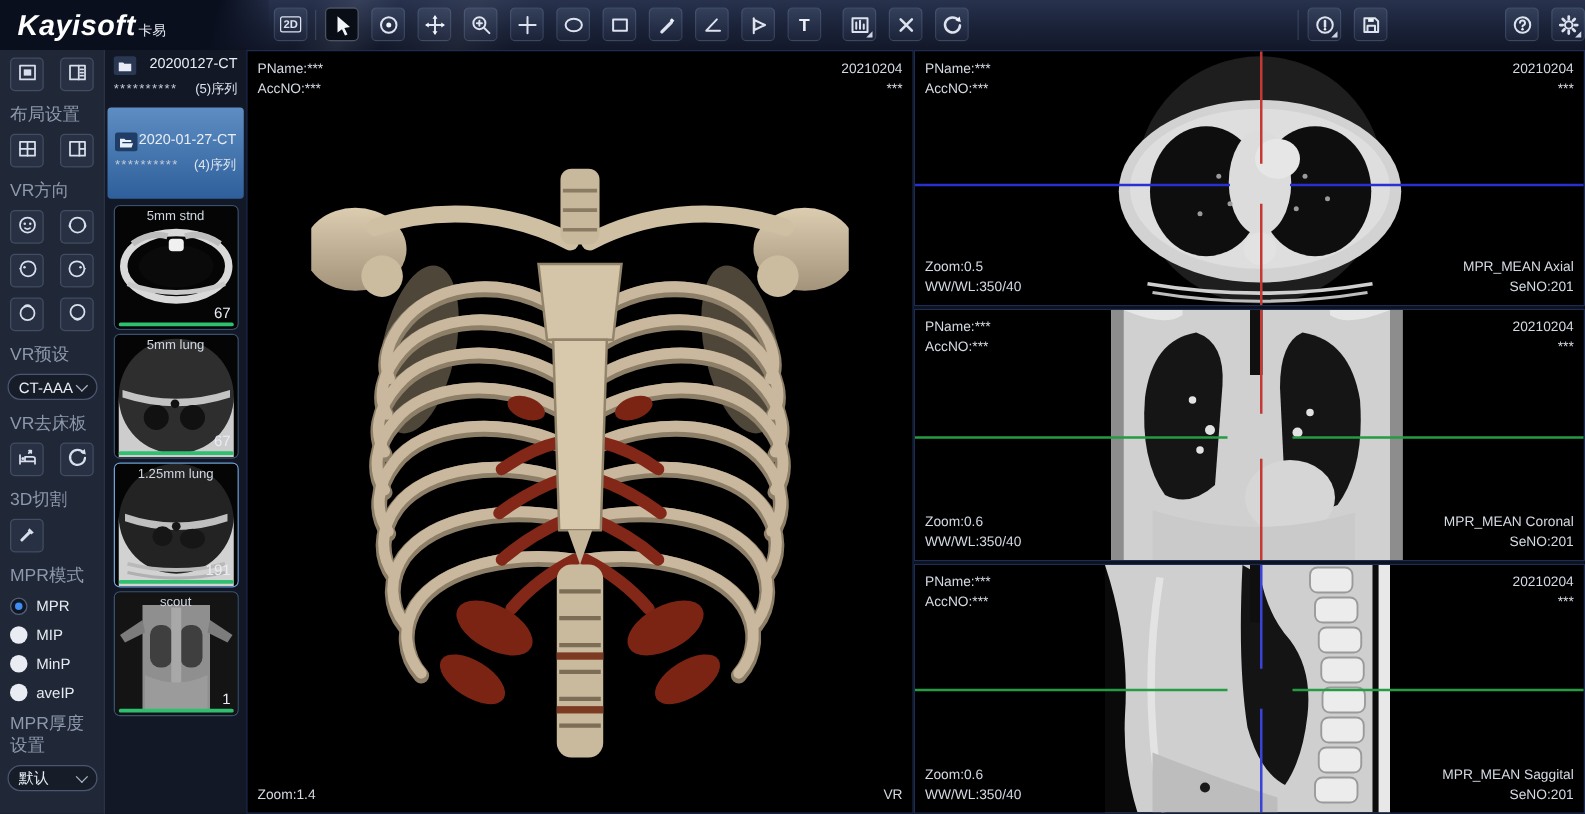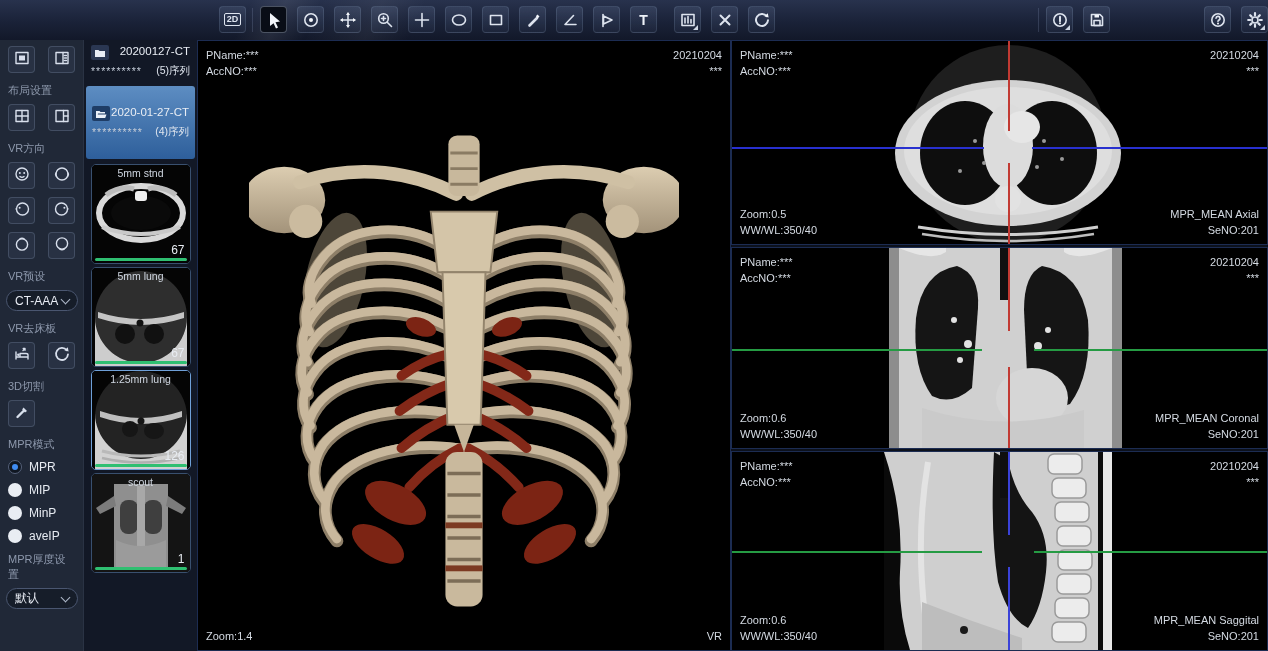--- a/index.html
+++ b/index.html
@@ -35,21 +35,21 @@
 
   
   .sidebar { position:absolute; left:0; top:40px; width:84px; height:611px;
     background:#202837; border-right:1px solid #2a3344; padding-top:6px; }
   .sb-row { display:flex; justify-content:space-between; padding:0 8px; margin-bottom:8px; }
   .sb-row.single { justify-content:flex-start; }
   .sb-btn { width:27px; height:27px; border-radius:4px; border:1px solid rgba(170,190,225,0.20);
     background:rgba(120,140,180,0.10); display:flex; align-items:center; justify-content:center; cursor:pointer; padding:0; }
   .sb-btn .stroke { stroke:#d8dfec; stroke-width:1.4; fill:none; stroke-linecap:round; stroke-linejoin:round; }
   .sb-btn .fill { fill:#d8dfec; }
-  .sb-label { color:#8d98ac; font-size:11px; padding:2px 8px 6px 8px; }
+  .sb-label { color:#8d98ac; font-size:14px; padding:2px 8px 6px 8px; }
   .sb-select { margin:0 6px 8px 6px; height:21px; border-radius:11px; background:#161d29;
     border:1px solid #4a5670; color:#e8ecf4; font-size:12px; display:flex; align-items:center;
     justify-content:space-between; padding:0 8px; cursor:pointer; width:72px;text-align:right; }
   .chev { width:7px; height:7px; border-right:1.5px solid #aeb8c9; border-bottom:1.5px solid #aeb8c9;
     transform:rotate(45deg); margin-top:-3px; }
   .radio-row { display:flex; align-items:center; gap:7px; padding:2px 8px; margin-bottom:5px; cursor:pointer; }
   .radio { width:14px; height:14px; border-radius:50%; background:#e9edf3; flex:0 0 auto; }
   .radio.sel { background:#101722; border:1px solid #55617a; position:relative; }
   .radio.sel::after { content:""; position:absolute; left:3px; top:3px; width:6px; height:6px;
     border-radius:50%; background:#3f8cf3; }
@@ -87,20 +87,24 @@
   .xh { position:absolute; z-index:4; }
   .xh-h { height:2px; } .xh-v { width:2px; }
 
   .vr-scene { position:absolute; left:50%; top:54%; transform:translate(-50%,-50%); z-index:1; }
 </style>
 </head>
 <body>
 
 <div class="topbar">
   <div class="shine"></div>
+  <div class="logo">
+    <span class="brand">Kayisoft</span>
+    <span class="brand-cn">卡易</span>
+  </div>
 
   <div class="tb-sep" style="left:252px"></div>
 
   <div class="tools-strip">
     <button class="tb" style="margin-right:4px">
       <span class="i2d">2D</span>
     </button>
     <button class="tb active">
       <span>
           <svg width="18" height="18">
@@ -452,21 +456,21 @@
       <circle cx="49" cy="46" r="46" fill="#232323"></circle>
       <path d="M3,42 A46,46 0 0 0 95,42 L95,98 L3,98 Z" fill="#d2d2d2"></path>
       <path d="M8,40 Q49,54 90,40 L90,46 Q49,60 8,46 Z" fill="#bfbfbf"></path>
       <circle cx="38" cy="58" r="8" fill="#161616"></circle>
       <ellipse cx="62" cy="60" rx="10" ry="8" fill="#161616"></ellipse>
       <circle cx="49" cy="50" r="3.5" fill="#161616"></circle>
       <path d="M10,80 Q49,90 88,80" stroke="#b9b9b9" stroke-width="3" fill="none"></path>
       <path d="M10,87 Q49,96 88,87" stroke="#b0b0b0" stroke-width="2.5" fill="none"></path>
     </svg>
     <span class="t-label">1.25mm lung</span>
-    <span class="t-num">126</span>
+    <span class="t-num">191</span>
     <span class="t-bar"></span>
   </div>
 
   <div class="thumb">
     <svg width="98" height="98" viewBox="0 0 98 98">
       <rect width="98" height="98" fill="#141414"></rect>
       <rect x="22" y="10" width="54" height="84" fill="#8f8f8f"></rect>
       <path d="M22,22 L4,34 L8,40 L24,32 Z" fill="#7c7c7c"></path>
       <path d="M76,22 L94,34 L90,40 L74,32 Z" fill="#7c7c7c"></path>
       <rect x="28" y="26" width="18" height="34" rx="8" fill="#3f3f3f"></rect>

